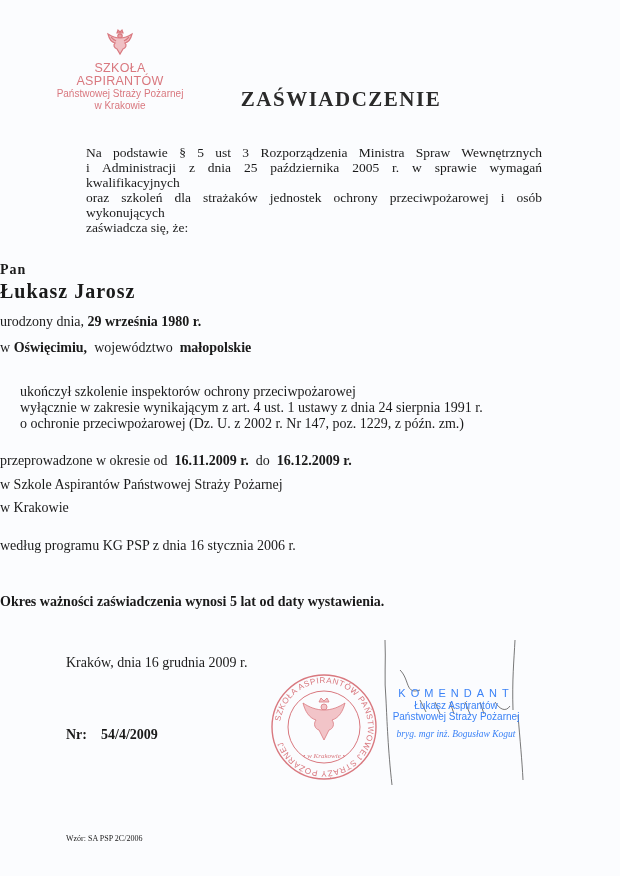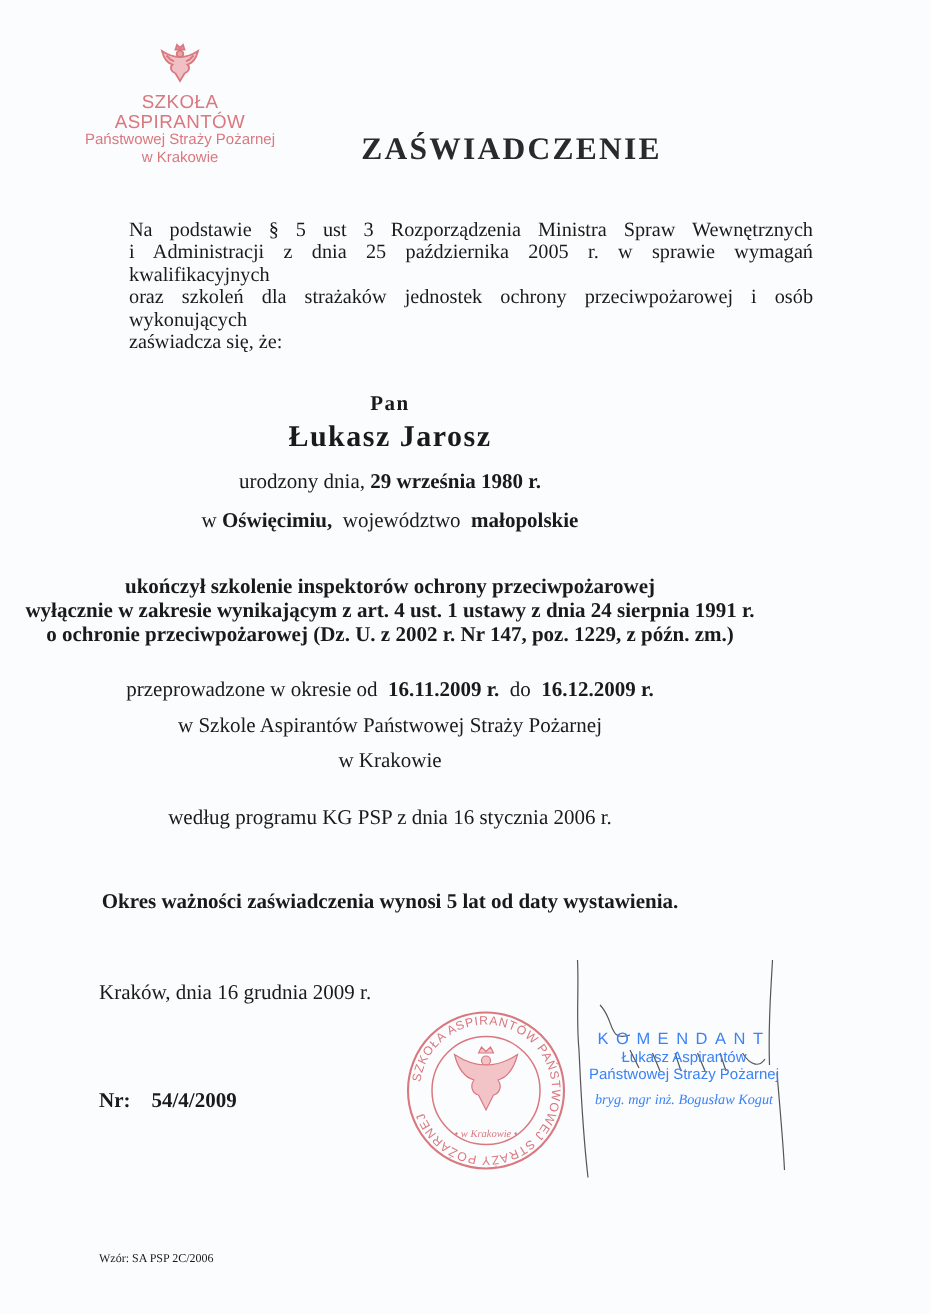--- a/index.html
+++ b/index.html
@@ -21,26 +21,26 @@
       left: 0; width: 620px; top: 87px; text-align: center;
       font-size: 21px; font-weight: bold; letter-spacing: 1.5px; color: #2a2a2a; padding-left: 31px;
     }
     .intro {
       left: 86px; top: 145px; width: 456px; font-size: 13.5px; line-height: 15px;
       text-align: justify; text-align-last: left;
     }
     .intro span { display: block; }
     .intro .j { text-align: justify; text-align-last: justify; }
 
-    .center { left: 0; width: 520px; text-align: center; }
+    .center { left: 0; width: 520px; text-align: left; }
     .pan { top: 262px; font-size: 14px; font-weight: bold; letter-spacing: 1px; }
     .name { top: 280px; font-size: 20px; font-weight: bold; letter-spacing: 1px; }
     .born { top: 314px; font-size: 14px; }
     .place { top: 340px; font-size: 14px; }
-    .course { top: 384px; font-size: 14px; font-weight: bold; line-height: 16px; }
+    .course { top: 384px; font-size: 14px; font-weight: normal; line-height: 16px; padding-left: 20px; }
     .period { top: 453px; font-size: 14px; }
     .school { top: 477px; font-size: 14px; }
     .city { top: 500px; font-size: 14px; }
     .program { top: 538px; font-size: 14px; }
     .validity { top: 594px; font-size: 14px; font-weight: bold; }
 
     .date { left: 66px; top: 655px; font-size: 14px; }
     .nr { left: 66px; top: 727px; font-size: 14px; font-weight: bold; }
     .nr .val { margin-left: 14px; }
 

